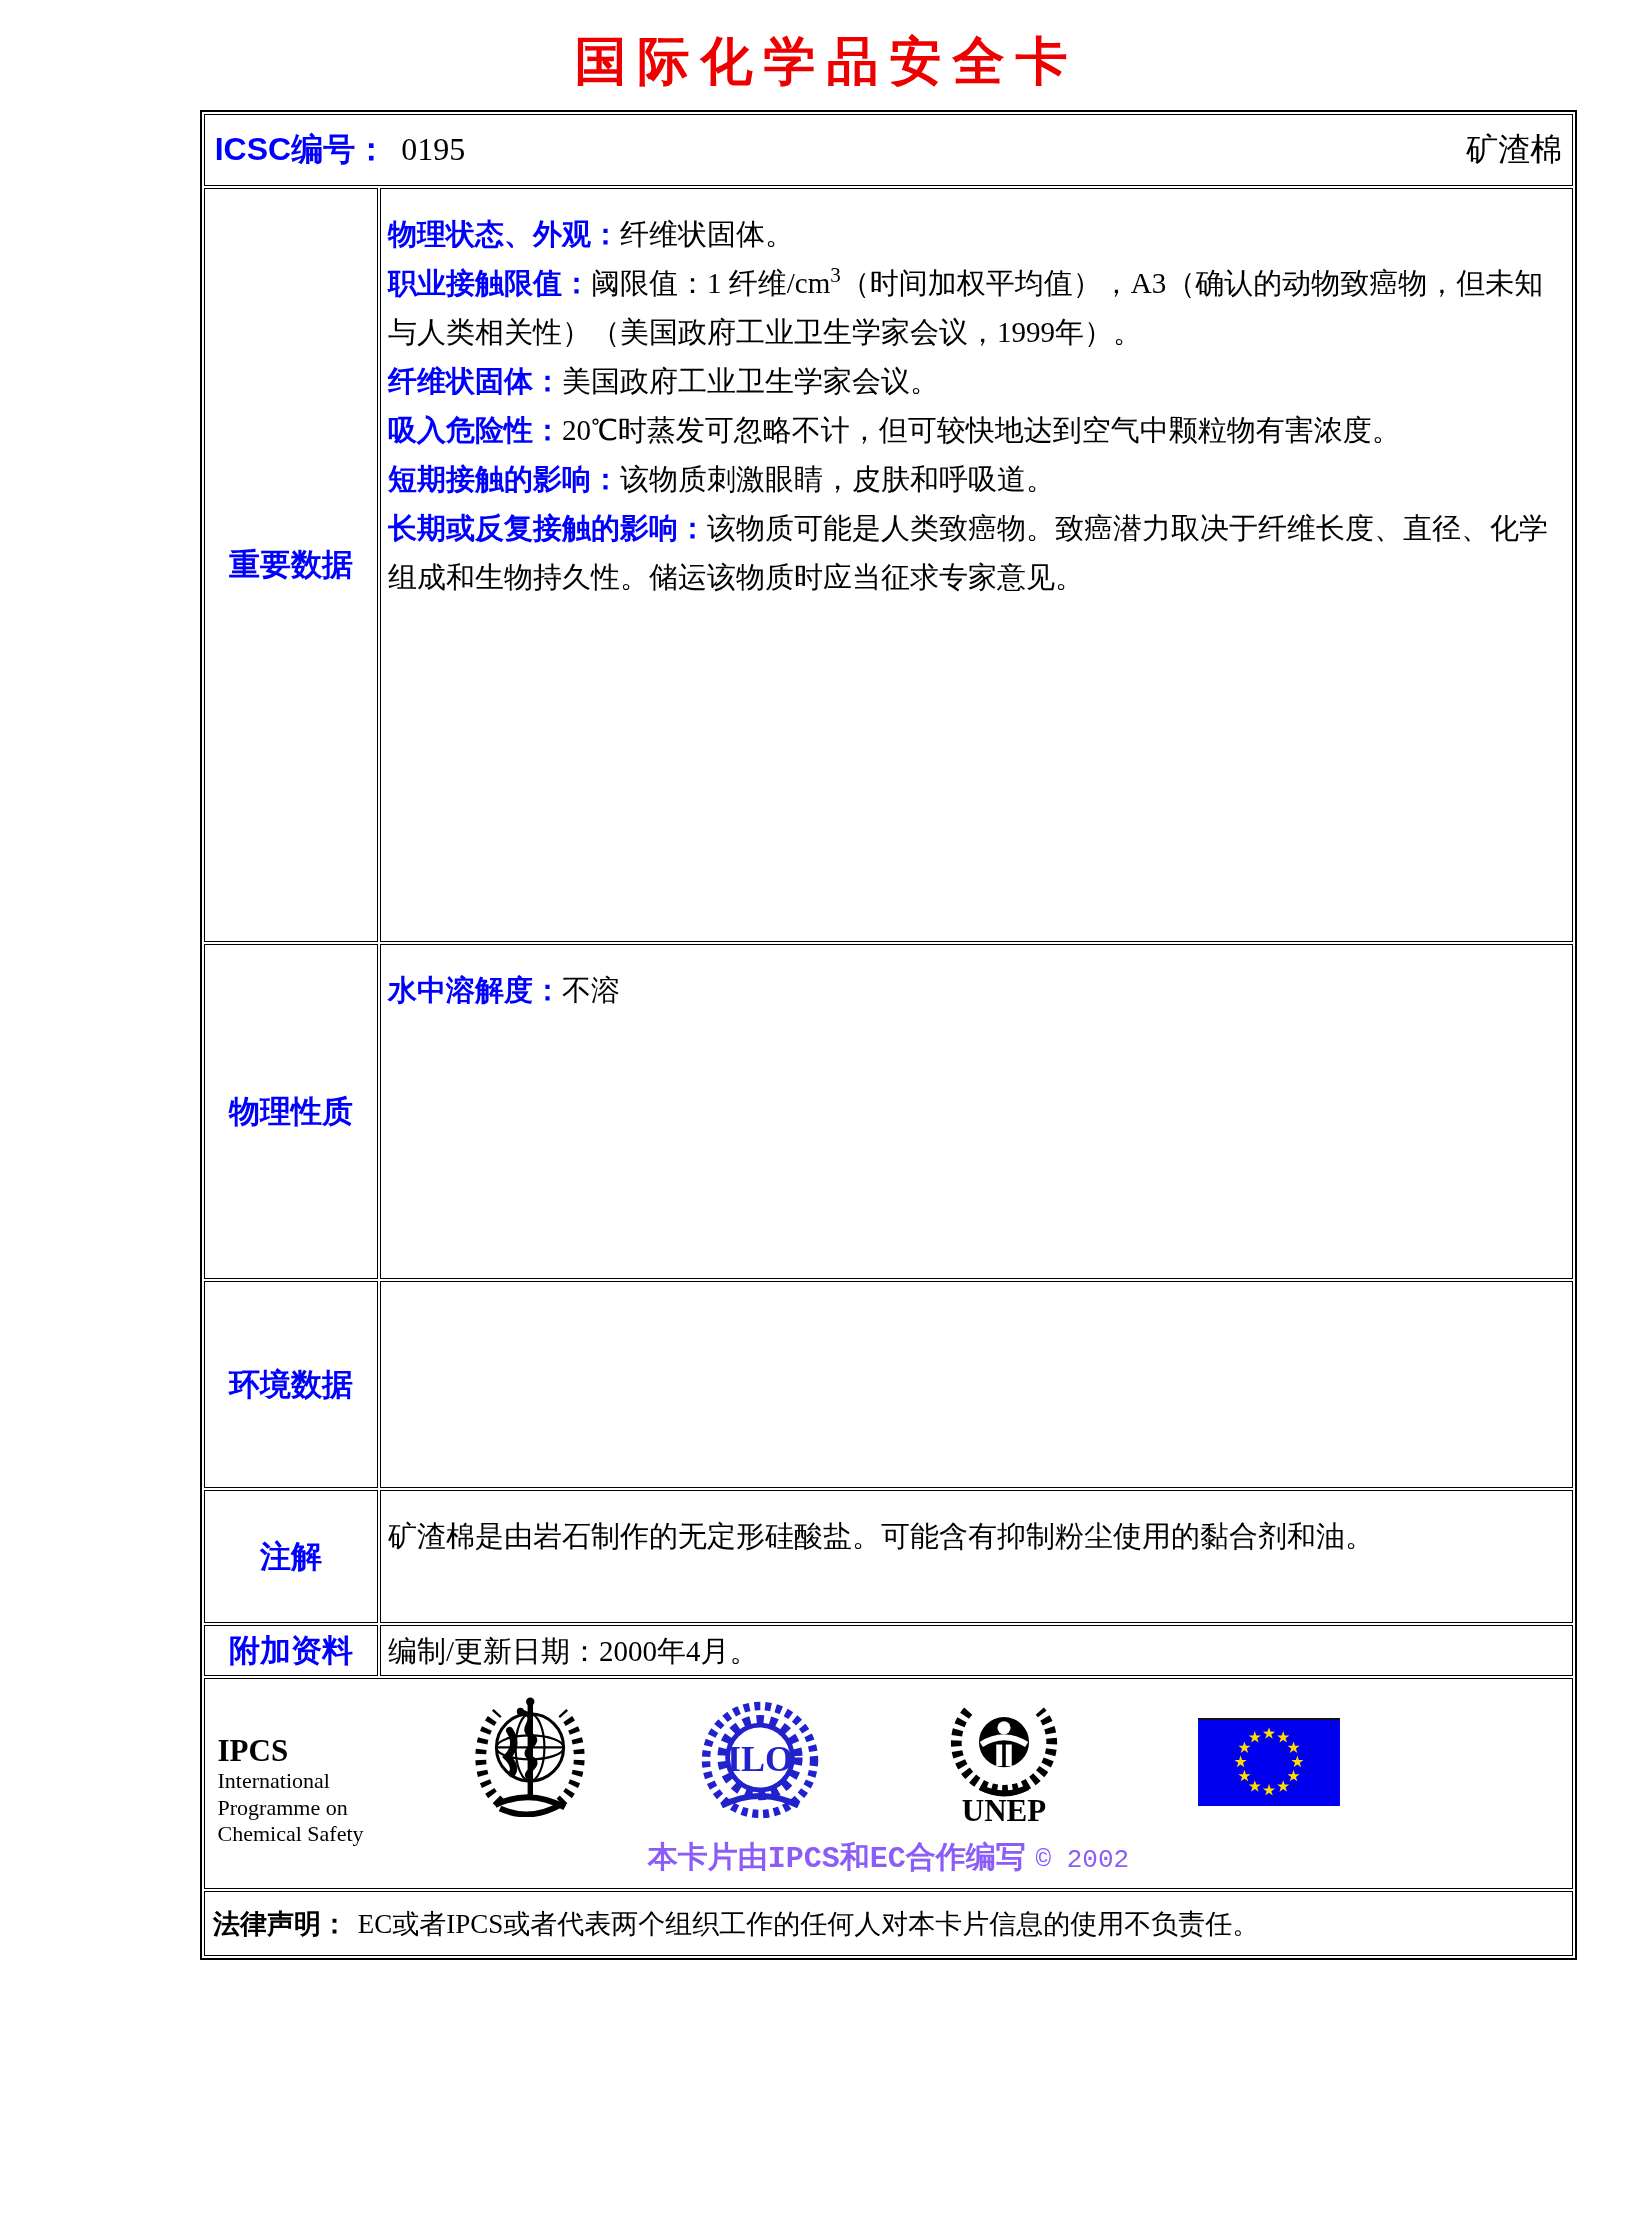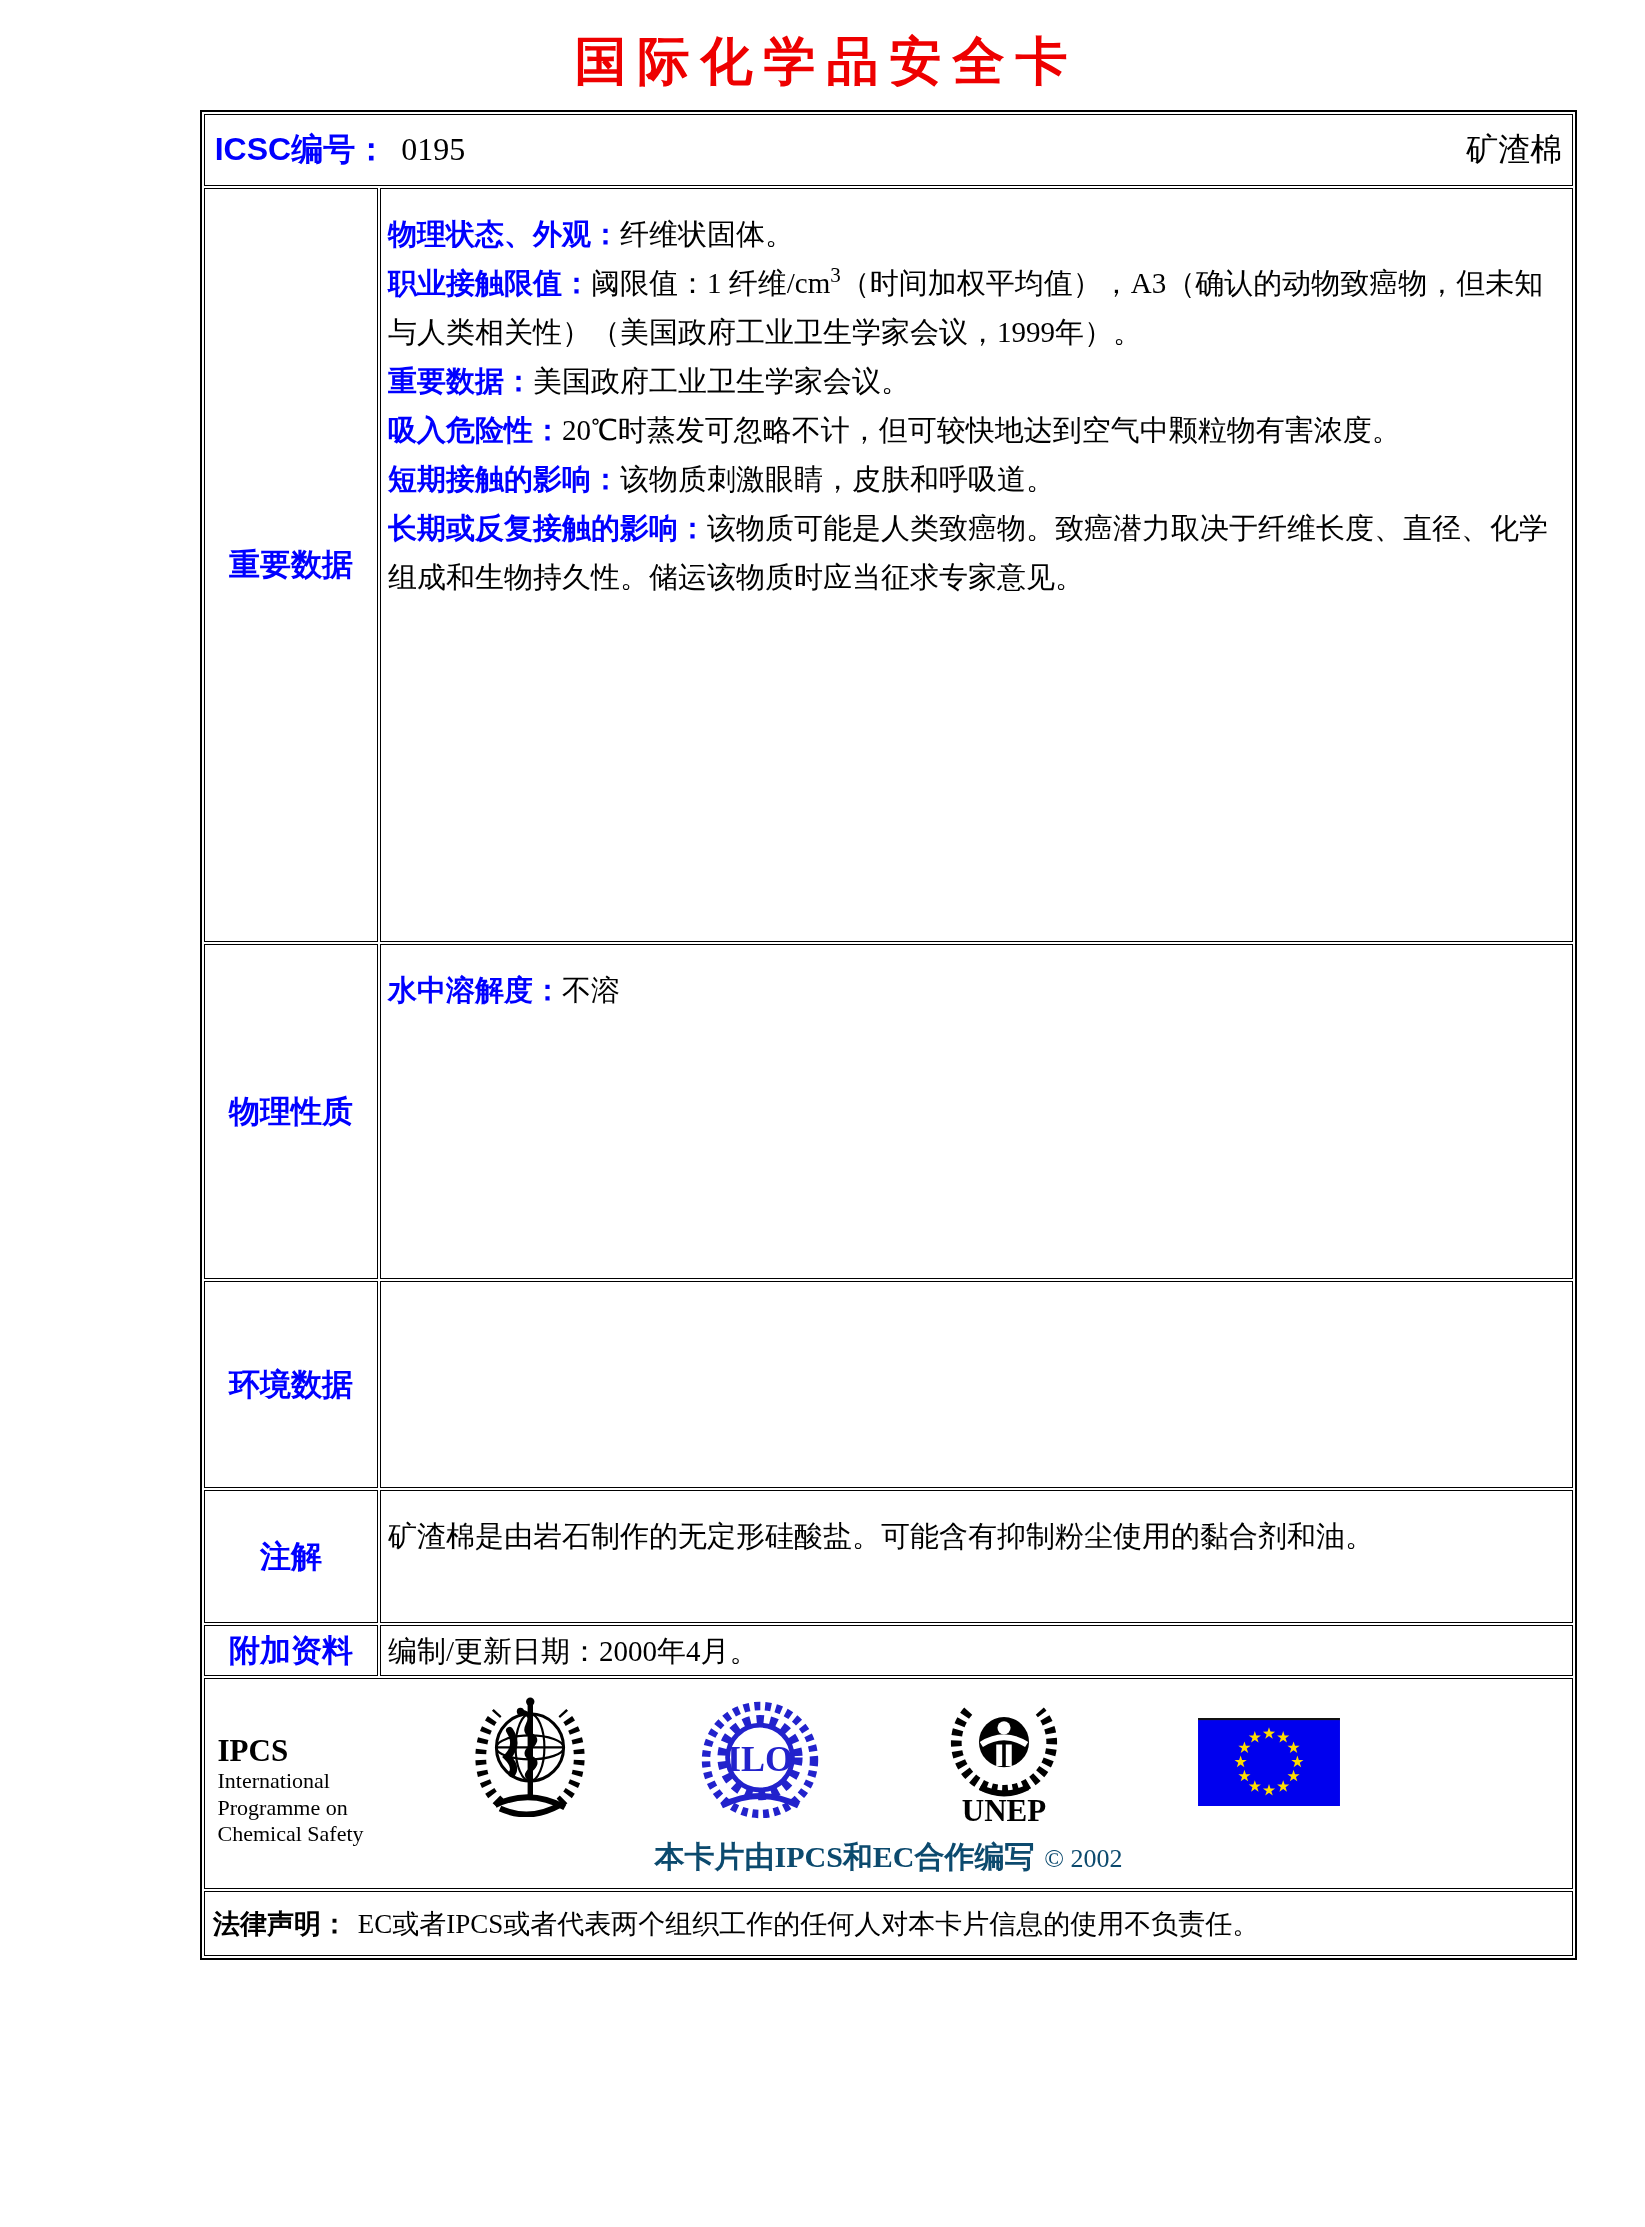--- a/index.html
+++ b/index.html
@@ -50,22 +50,22 @@
   .ipcs-block{position:absolute;left:12.5px;top:54px;font-family:Liberation Serif, serif;}
   .ipcs-acronym{font-size:31px;font-weight:bold;line-height:35px;}
   .ipcs-line{font-size:22px;line-height:26.5px;}
   .logo{position:absolute;}
   .logo-who{left:259px;top:18px;}
   .logo-ilo{left:493px;top:21px;}
   .logo-unep{left:739px;top:12.5px;}
   .logo-eu{left:988px;top:39px;}
   .coop-caption{
     position:absolute;left:0;bottom:9.7px;width:100%;text-align:center;
-    color:#0c4a6e;font-weight:bold;font-size:30px;
-    font-family:Liberation Serif, serif;
+    color:#8b5cf6;font-weight:bold;font-size:30px;
+    font-family:Liberation Mono, monospace;
     margin-top:16px;
   }
   .coop-copy{font-weight:normal;font-size:26px;margin-left:9.7px;}
 
   .legal-flex{display:flex;align-items:center;padding:0 7px;font-size:27px;}
   .legal-label{font-weight:bold;font-family:"Liberation Sans",sans-serif;white-space:nowrap;}
   .legal-text{margin-left:9.7px;font-family:"Liberation Serif",serif;}
 </style>
 </head>
 <body>
@@ -88,21 +88,21 @@
         <span>矿渣棉</span>
       </div>
     </td>
   </tr>
 
   <tr class="r2">
     <td class="sec-label">重要数据</td>
     <td class="content">
       <p><span class="run-label">物理状态、外观：</span><span>纤维状固体。</span></p>
       <p><span class="run-label">职业接触限值：</span><span>阈限值：1 纤维/cm</span><sup class="cm3">3</sup><span>（时间加权平均值），A3（确认的动物致癌物，但未知与人类相关性）（美国政府工业卫生学家会议，1999年）。</span></p>
-      <p><span class="run-label">重要数据：</span><span>美国政府工业卫生学家会议。</span></p>
+      <p><span class="run-label">纤维状固体：</span><span>美国政府工业卫生学家会议。</span></p>
       <p><span class="run-label">吸入危险性：</span><span>20℃时蒸发可忽略不计，但可较快地达到空气中颗粒物有害浓度。</span></p>
       <p><span class="run-label">短期接触的影响：</span><span>该物质刺激眼睛，皮肤和呼吸道。</span></p>
       <p><span class="run-label">长期或反复接触的影响：</span><span>该物质可能是人类致癌物。致癌潜力取决于纤维长度、直径、化学组成和生物持久性。储运该物质时应当征求专家意见。</span></p>
     </td>
   </tr>
 
   <tr class="r3">
     <td class="sec-label">物理性质</td>
     <td class="content">
       <p><span class="run-label">水中溶解度：</span><span>不溶</span></p>

